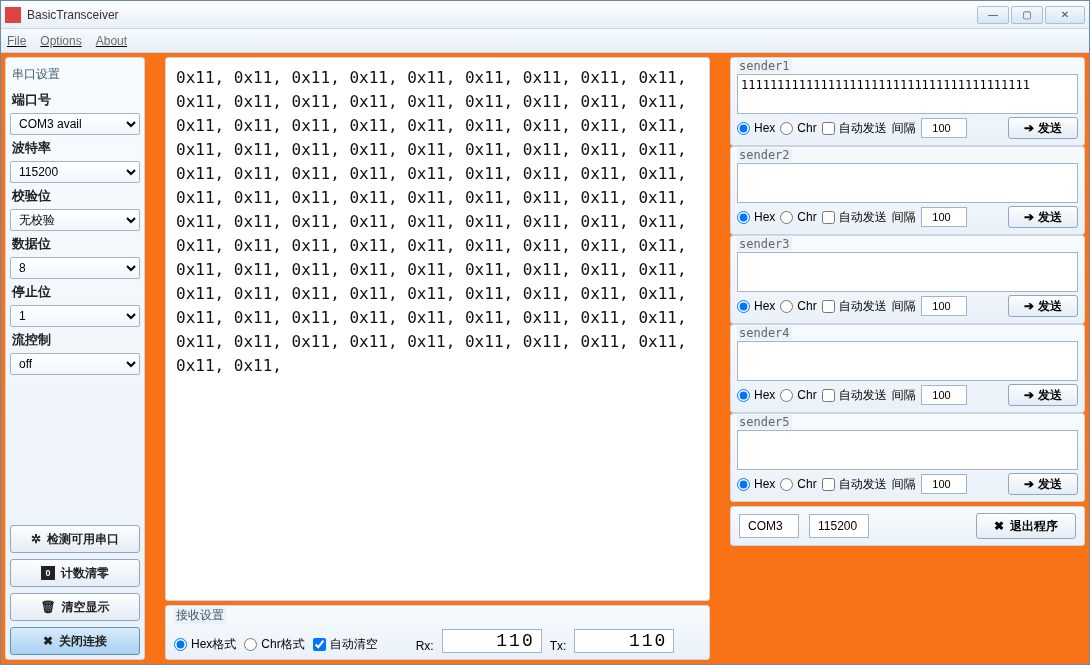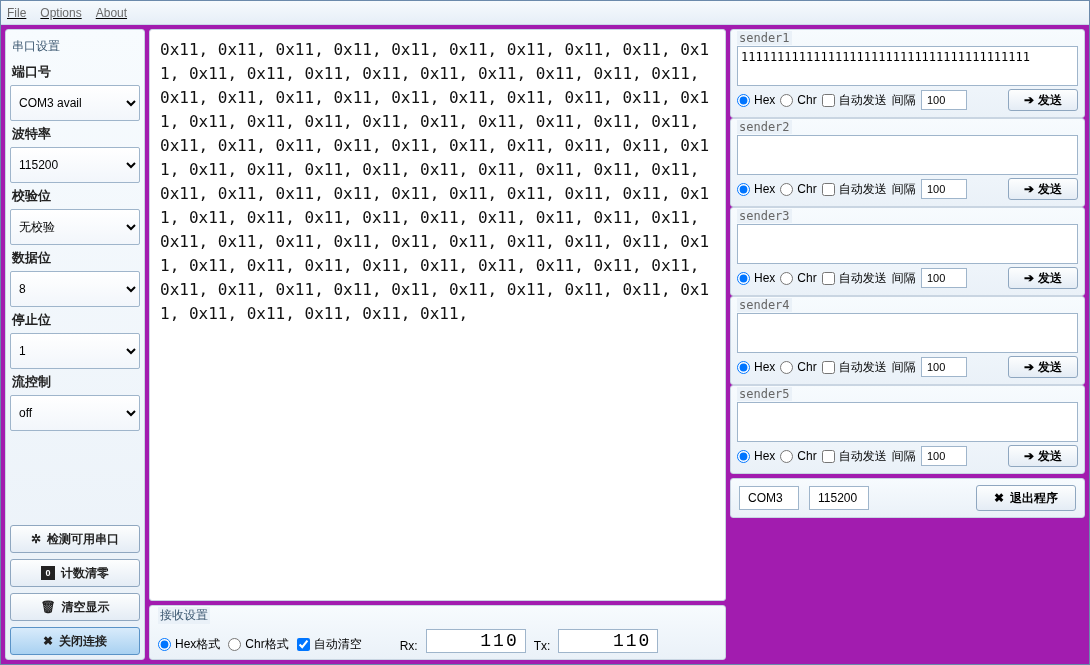--- a/index.html
+++ b/index.html
@@ -6,51 +6,60 @@
 body { font-family: "Microsoft YaHei", Tahoma, sans-serif; font-size: 12px; background: #d8e6f3; }
 .window { width: 1090px; height: 665px; background: #fff; border: 1px solid #6b8aab; display: flex; flex-direction: column; }
 .titlebar { height: 28px; background: linear-gradient(#fdfefe, #e8eff7); display: flex; align-items: center; padding: 0 4px; border-bottom: 1px solid #c9d8e8; }
 .titlebar .app-icon { width: 16px; height: 16px; background: #d44; margin-right: 6px; display: inline-block; }
 .titlebar .title { flex: 1; color: #333; }
 .titlebar .win-btns { display: flex; gap: 2px; }
 .win-btn { width: 32px; height: 18px; background: linear-gradient(#f5f9fc, #d8e6f3); border: 1px solid #a9c0d9; border-radius: 2px; display: flex; align-items: center; justify-content: center; cursor: pointer; font-size: 10px; color: #445; }
 .win-btn.close { width: 40px; color: #445; }
 .menubar { height: 24px; background: linear-gradient(#f6fafd, #e6eef7); display: flex; align-items: center; padding: 0 6px; gap: 14px; border-bottom: 1px solid #c9d8e8; text-decoration: underline; }
 .menubar .mitem { color: #6b6b6b; cursor: pointer; }
-.content { flex: 1; display: flex; padding: 4px; gap: 4px; background: #a21caf; overflow: hidden; }
+.content { flex: 1; display: flex; padding: 4px; gap: 20px; background: #f97316; overflow: hidden; }
 .sidebar { width: 140px; display: flex; flex-direction: column; border: 1px solid #c9d5e2; border-radius: 3px; padding: 4px; background: linear-gradient(#f7fbfe, #eaf1f8); }
 .glabel { font-weight: bold; color: #222; margin: 4px 0 4px 2px; font-size: 13px; }
-select, input[type=text].combo { width: 100%; height: 36px; border: 1px solid #9fb5cb; border-radius: 2px; background: linear-gradient(#fff, #f2f6fb); padding: 0 4px; font-size: 12px; }
+select, input[type=text].combo { width: 100%; height: 22px; border: 1px solid #9fb5cb; border-radius: 2px; background: linear-gradient(#fff, #f2f6fb); padding: 0 4px; font-size: 12px; }
 .sidebar-buttons { margin-top: auto; display: flex; flex-direction: column; gap: 6px; }
 .sbtn { height: 28px; border: 1px solid #8fa7c0; border-radius: 3px; background: linear-gradient(#fdfefe, #e4ecf5); display: flex; align-items: center; justify-content: center; gap: 6px; cursor: pointer; font-size: 12px; font-weight: bold; color: #222; }
 .sbtn.close-conn { background: linear-gradient(#d8ebfb, #a9d1f1); border-color: #5a93c7; }
 .middle { flex: 1; display: flex; flex-direction: column; gap: 4px; }
 .recv-area { flex: 1; border: 1px solid #c9d5e2; border-radius: 3px; background: #fff; padding: 8px 10px; font-family: Consolas, monospace; font-size: 16px; line-height: 1.5; overflow: auto; white-space: normal; word-break: break-all; color: #111; }
 .recv-settings { border: 1px solid #c9d5e2; border-radius: 3px; padding: 2px 8px 6px 8px; background: linear-gradient(#f7fbfe, #eaf1f8); }
 .rs-legend { font-size: 12px; color: #3a566f; position: relative; top: -1px; background: #eaf1f8; display: inline-block; padding: 0 2px; }
 .rs-row { display: flex; align-items: flex-end; gap: 8px; height: 28px; }
 .radio, .check { display: inline-flex; align-items: center; gap: 4px; cursor: pointer; }
 .radio input, .check input { margin: 0; }
 .lcd { width: 100px; height: 24px; border: 1px solid #9fb5cb; background: #fff; font-family: "Courier New", monospace; font-size: 18px; text-align: right; padding: 0 6px; letter-spacing: 2px; display: flex; align-items: center; justify-content: flex-end; }
 .right { width: 355px; display: flex; flex-direction: column; gap: 4px; }
 .sender { border: 1px solid #c9d5e2; border-radius: 3px; padding: 2px 6px 6px 6px; background: linear-gradient(#f7fbfe, #eaf1f8); }
 .s-legend { font-size: 12px; color: #666; position: relative; top: -1px; background: #eaf1f8; display: inline-block; padding: 0 2px; font-family: monospace; }
 .s-text { width: 100%; height: 40px; border: 1px solid #9fb5cb; background: #fff; resize: none; font-family: monospace; font-size: 12px; padding: 3px; }
 .s-row { display: flex; align-items: center; gap: 5px; margin-top: 0; font-size: 12px; }
-.spin { width: 46px; height: 20px; border: 1px solid #9fb5cb; background: #fff; text-align: center; font-size: 11px; }
+.spin { width: 46px; height: 20px; border: 1px solid #9fb5cb; background: #fff; text-align: right; font-size: 11px; }
 .send-btn { width: 70px; height: 22px; border: 1px solid #8fa7c0; border-radius: 3px; background: linear-gradient(#fdfefe, #e4ecf5); cursor: pointer; display: flex; align-items: center; justify-content: center; gap: 4px; margin-left: auto; font-size: 12px; font-weight: bold; }
 .bottom-status { border: 1px solid #c9d5e2; border-radius: 3px; padding: 6px 8px; background: linear-gradient(#f7fbfe, #eaf1f8); display: flex; align-items: center; gap: 10px; }
 .stat-box { height: 24px; border: 1px solid #9fb5cb; background: #fff; padding: 10px 8px; display: flex; align-items: center; min-width: 60px; font-size: 12px; }
 .exit-btn { margin-left: auto; width: 100px; height: 26px; border: 1px solid #8fa7c0; border-radius: 3px; background: linear-gradient(#fdfefe, #e4ecf5); cursor: pointer; display: flex; align-items: center; justify-content: center; gap: 6px; font-weight: bold; font-size: 12px; }
 .ico { display: inline-block; }
 </style>
 </head>
 <body>
 
 <div class="window">
+  <div class="titlebar">
+    <span class="app-icon"></span>
+    <span class="title">BasicTransceiver</span>
+    <div class="win-btns">
+      <div class="win-btn">—</div>
+      <div class="win-btn">▢</div>
+      <div class="win-btn close">✕</div>
+    </div>
+  </div>
 
   <div class="menubar">
     <span class="mitem">File</span>
     <span class="mitem">Options</span>
     <span class="mitem">About</span>
   </div>
 
   <div class="content">
 
     <div class="sidebar">

